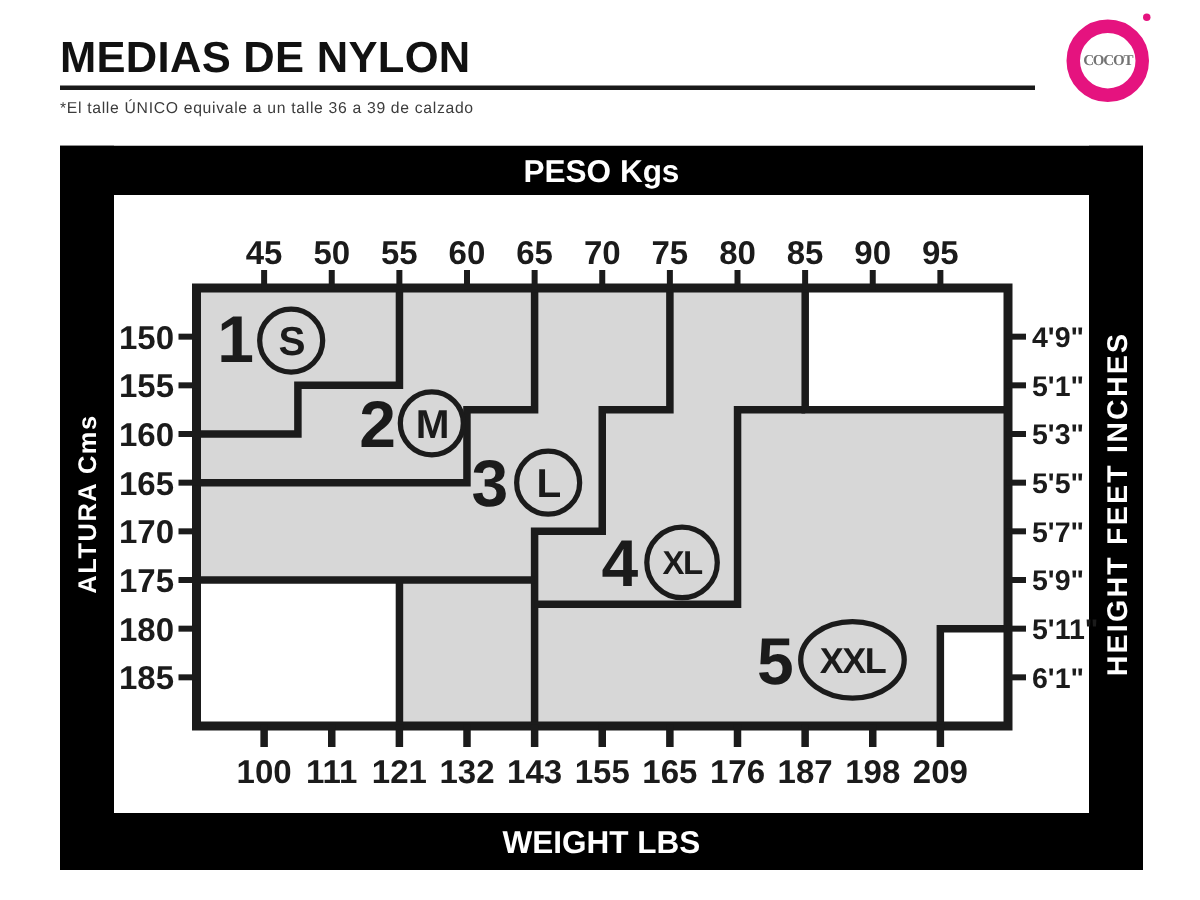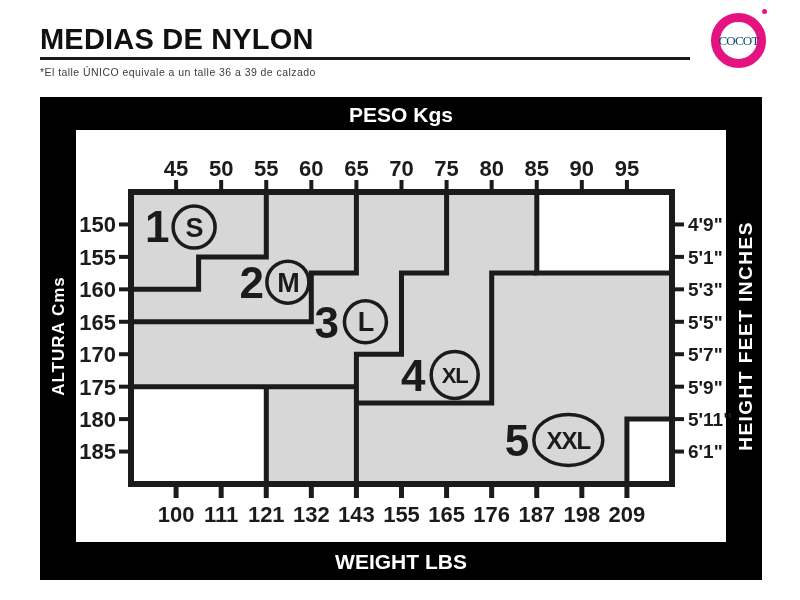--- a/index.html
+++ b/index.html
@@ -17,22 +17,22 @@
   .footnote{
     position:absolute;left:40px;top:66px;font-size:10.5px;color:#3c3c3c;
     letter-spacing:0.45px;white-space:nowrap;
   }
   .logo-ring{
     position:absolute;left:711px;top:13px;width:55px;height:55px;border-radius:50%;
     border:9px solid #e5137f;box-sizing:border-box;background:#fff;
     display:flex;align-items:center;justify-content:center;
   }
   .logo-text{
-    font-family:"Liberation Serif",serif;font-weight:400;font-size:13px;
-    letter-spacing:-0.8px;color:#0c4a6e;line-height:1;
+    font-family:"Liberation Serif",serif;font-weight:700;font-size:10px;
+    letter-spacing:-0.8px;color:#737373;line-height:1;
   }
   .logo-dot{
     position:absolute;left:762px;top:9px;width:5px;height:5px;border-radius:50%;
     background:#e5137f;
   }
   #plot{position:absolute;left:0;top:97px;width:800px;height:483px;}
   #plot text{font-family:"Liberation Sans",sans-serif;}
 </style>
 </head>
 <body>

